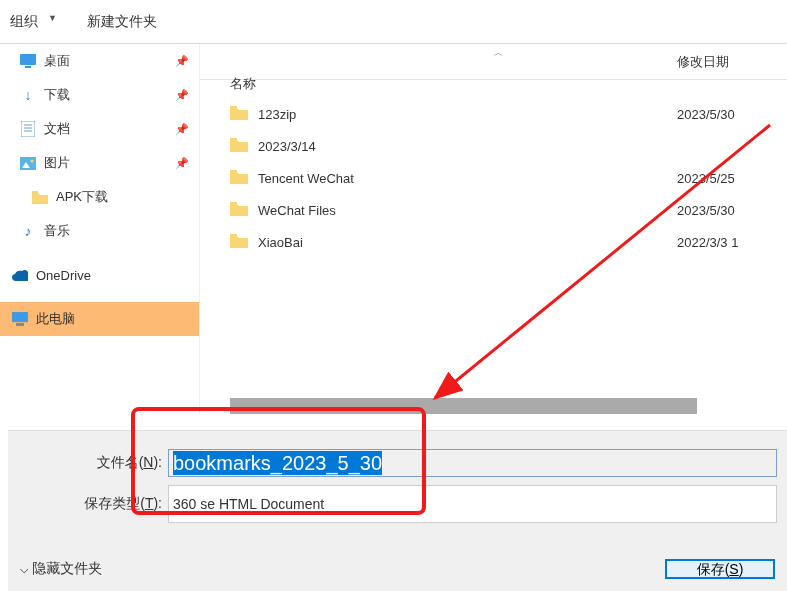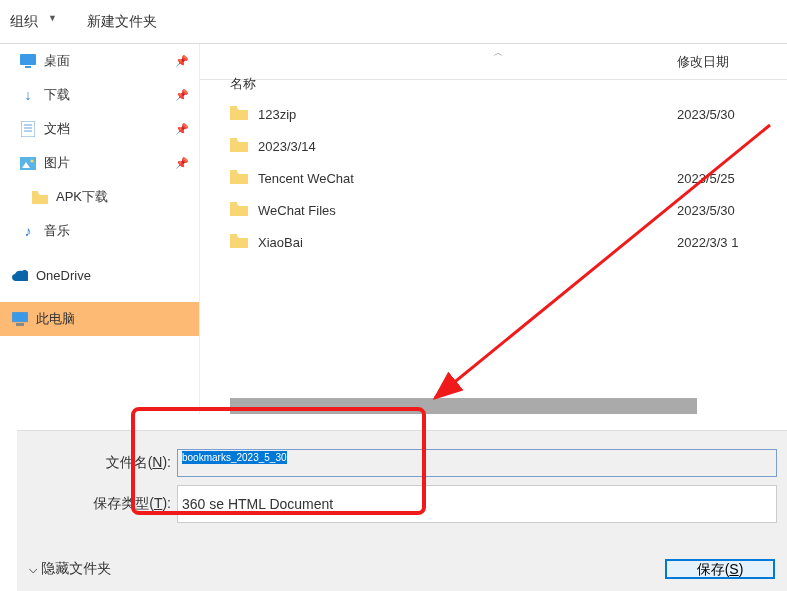--- a/index.html
+++ b/index.html
@@ -23,26 +23,26 @@
   .filelist-header { display: flex; border-bottom: 1px solid #e5e5e5; height: 36px; align-items: center; position: relative; }
   .col-name { padding-left: 30px; flex: 1; display: flex; align-items: center; gap: 4px; margin-top: 45px; }
   .col-date { width: 110px; }
   .sort-arrow { position: absolute; left: 50%; top: 2px; font-size: 10px; color: #666; }
   .file-row { display: flex; align-items: center; height: 32px; padding-left: 30px; }
   .file-row .f-icon { width: 20px; margin-right: 8px; }
   .file-row .f-name { flex: 1; }
   .file-row .f-date { width: 110px; }
   .folder-icon { color: #f5c04e; }
   
-  .form-area { position: absolute; left: 17px; right: 0; top: 430px; padding: 18px 10px 0 10px; background: #f0f0f0; border-top: 1px solid #ddd; height: 161px; }
+  .form-area { position: absolute; left: 8px; right: 0; top: 430px; padding: 18px 10px 0 10px; background: #f0f0f0; border-top: 1px solid #ddd; height: 161px; }
   .form-row { display: flex; align-items: center; margin-bottom: 8px; }
   .form-label { width: 150px; text-align: right; padding-right: 6px; font-size: 14px; }
   .form-label u { text-decoration: underline; }
   .form-field { flex: 1; max-width: 610px; }
-  .filename-input { width: 100%; height: 28px; border: 1px solid #7a9fcc; padding: 2px 4px; font-size: 10px; }
+  .filename-input { width: 100%; height: 28px; border: 1px solid #7a9fcc; padding: 2px 4px; font-size: 20px; }
   .filename-input .sel { background: #0078d7; color: #fff; padding: 1px 0px; }
   .filetype-select { width: 100%; height: 28px; border: 1px solid #ccc; padding: 18px 4px; font-size: 14px; background: #fff; display: flex; align-items: center; }
   
   .bottom-row { position: absolute; bottom: 12px; left: 0; right: 0; display: flex; align-items: center; justify-content: space-between; padding: 0 12px; }
   .hide-folders { display: flex; align-items: center; gap: 4px; font-size: 14px; }
   .save-btn { border: 2px solid #0078d7; background: #e5f1fb; width: 110px; height: 20px; font-size: 14px; cursor: default; }
   
   .highlight-rect { position: absolute; border: 4px solid #f01a1a; border-radius: 8px; left: 131px; top: 407px; width: 295px; height: 108px; pointer-events: none; }
   .arrow-svg { position: absolute; left: 420px; top: 120px; pointer-events: none; }
 </style>

